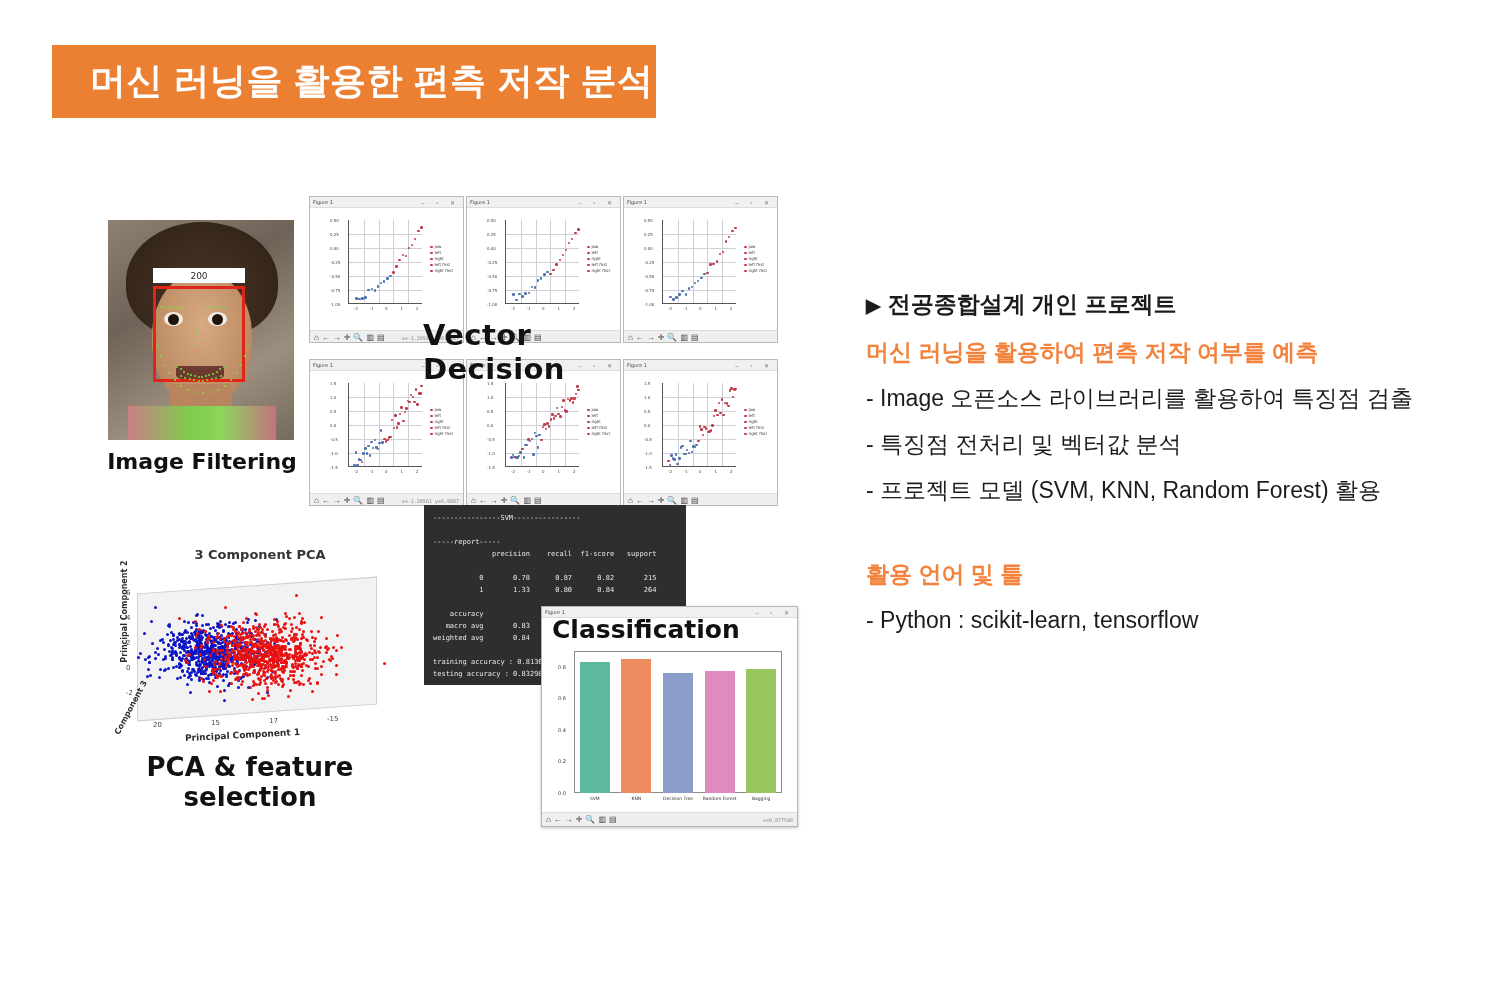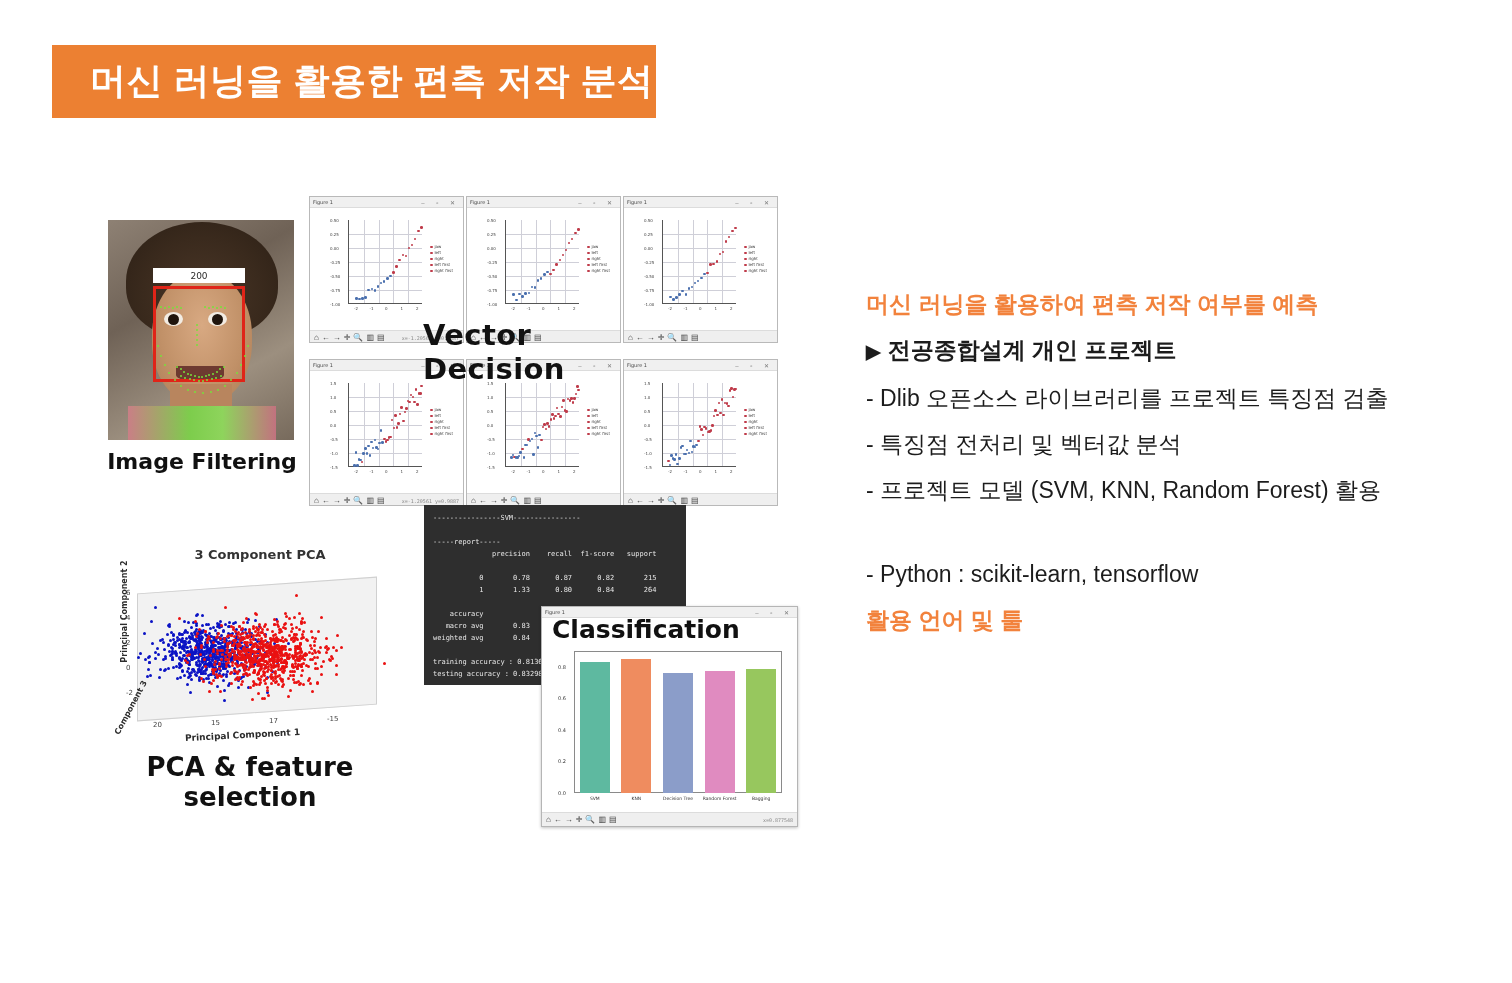--- a/index.html
+++ b/index.html
@@ -2611,23 +2611,23 @@
       <span>✛</span>
       <span>🔍</span>
       <span>▥</span>
       <span>▤</span>
       <span class="coord">x=0.877548</span>
     </div>
   </div>
 </div>
 
 <div id="content-column">
-  <div class="line accent">머신 러닝을 활용하여 편측 저작 여부를 예측</div>
   <div class="line heading">
     <span class="arrow-marker">▶</span><span>전공종합설계 개인 프로젝트</span>
   </div>
-  <div class="line">- Dlib 오픈소스 라이브러리를 프로젝트 특징점 검출</div>
+  <div class="line accent">머신 러닝을 활용하여 편측 저작 여부를 예측</div>
+  <div class="line">- Image 오픈소스 라이브러리를 활용하여 특징점 검출</div>
   <div class="line">- 특징점 전처리 및 벡터값 분석</div>
   <div class="line">- 프로젝트 모델 (SVM, KNN, Random Forest) 활용</div>
   <div class="spacer-block"></div>
+  <div class="line accent">활용 언어 및 툴</div>
   <div class="line">- Python : scikit-learn, tensorflow</div>
-  <div class="line accent">활용 언어 및 툴</div>
 </div>
 
 </body></html>

